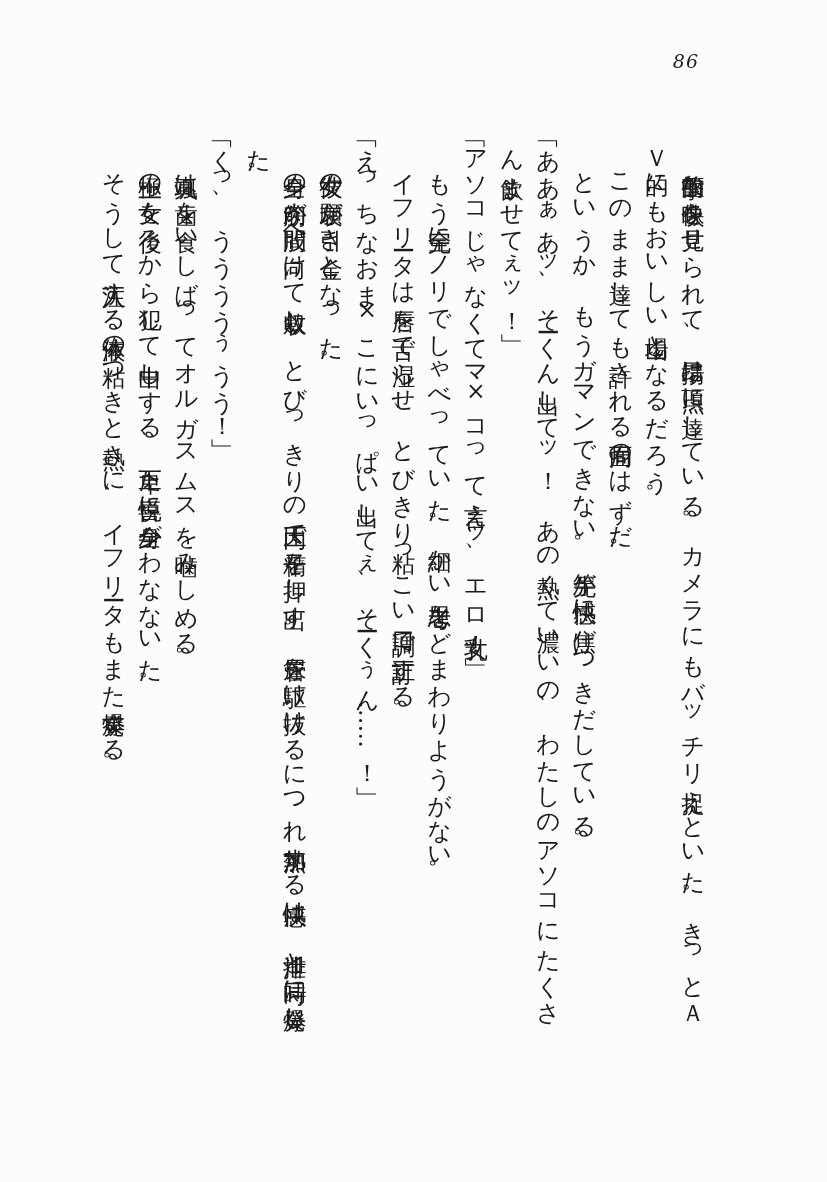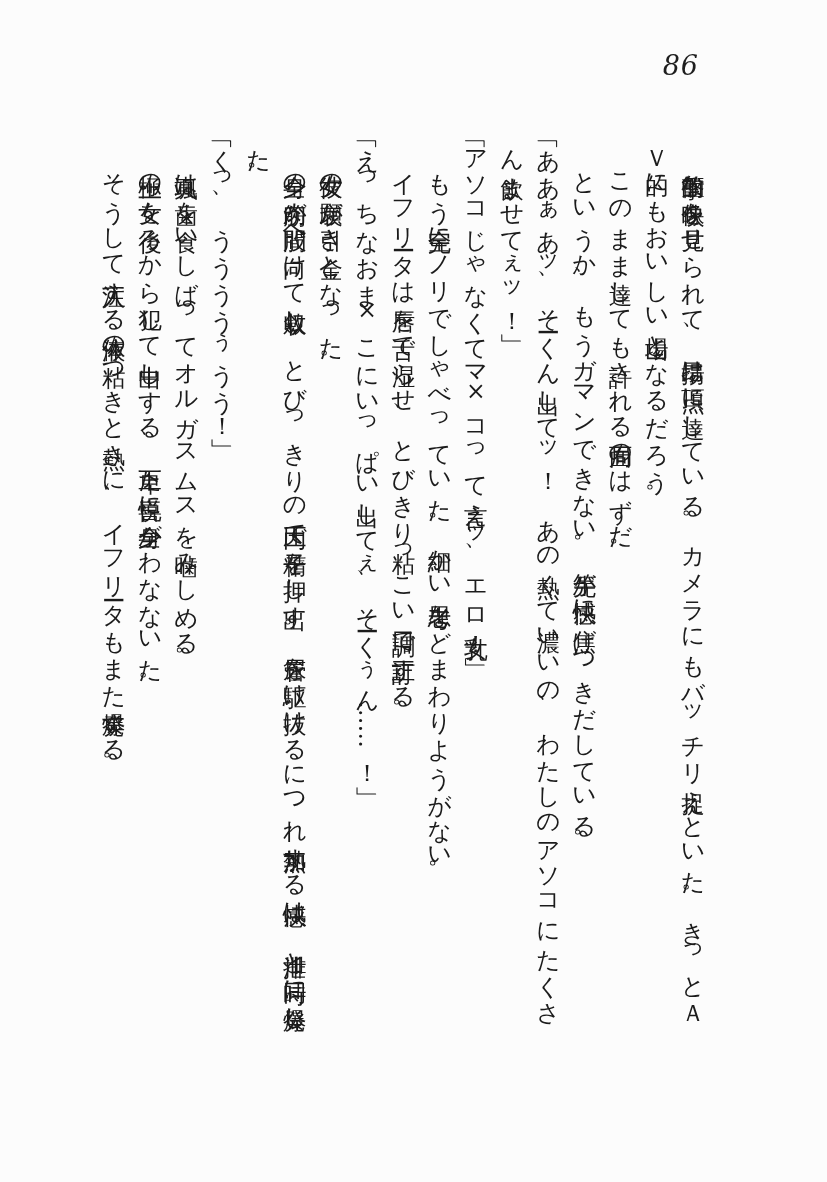--- a/index.html
+++ b/index.html
@@ -16,21 +16,21 @@
   }
   .page {
     position: absolute;
     inset: 0;
     background: #fcfcfc;
   }
   .page-number {
     position: absolute;
     top: 50px;
     right: 128px;
-    font-size: 27px;
+    font-size: 19px;
     font-style: italic;
     color: #1e1e1e;
     letter-spacing: 1px;
   }
   .text-block {
     position: absolute;
     top: 133px;
     right: 116px;
     height: 897px;
     writing-mode: vertical-rl;

